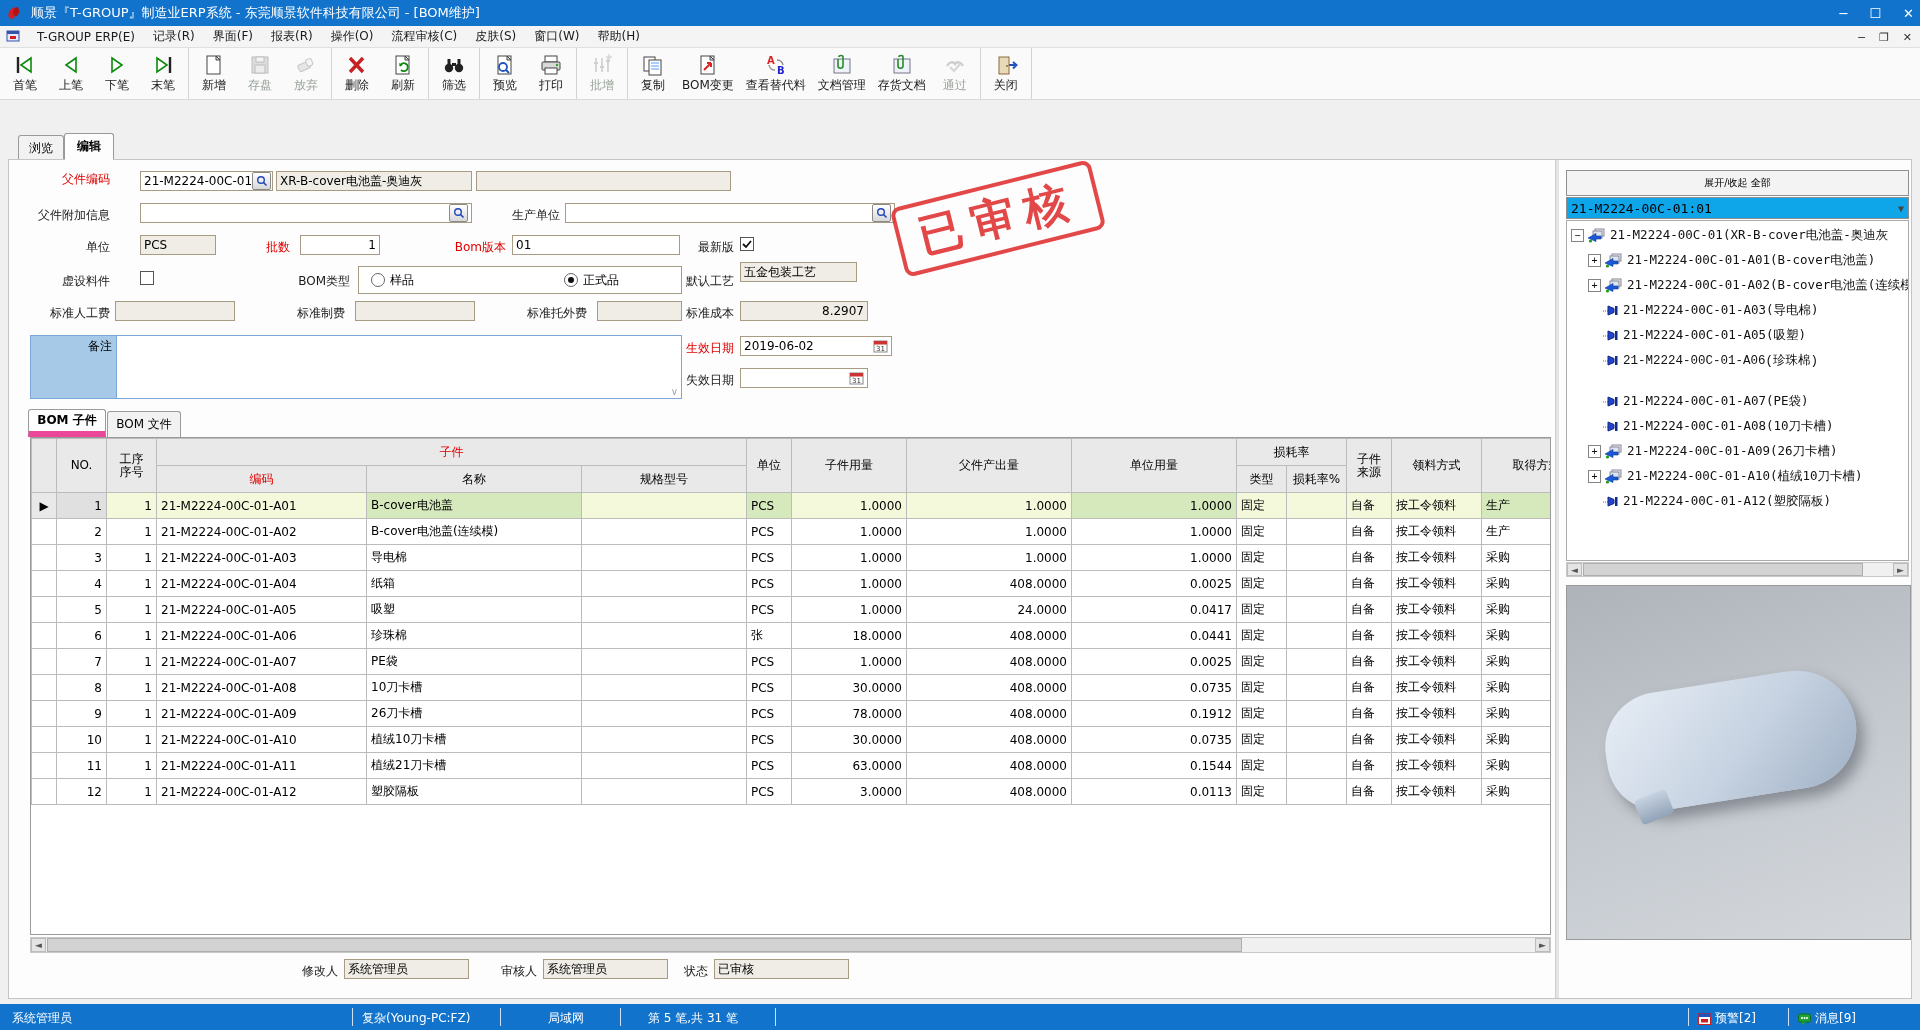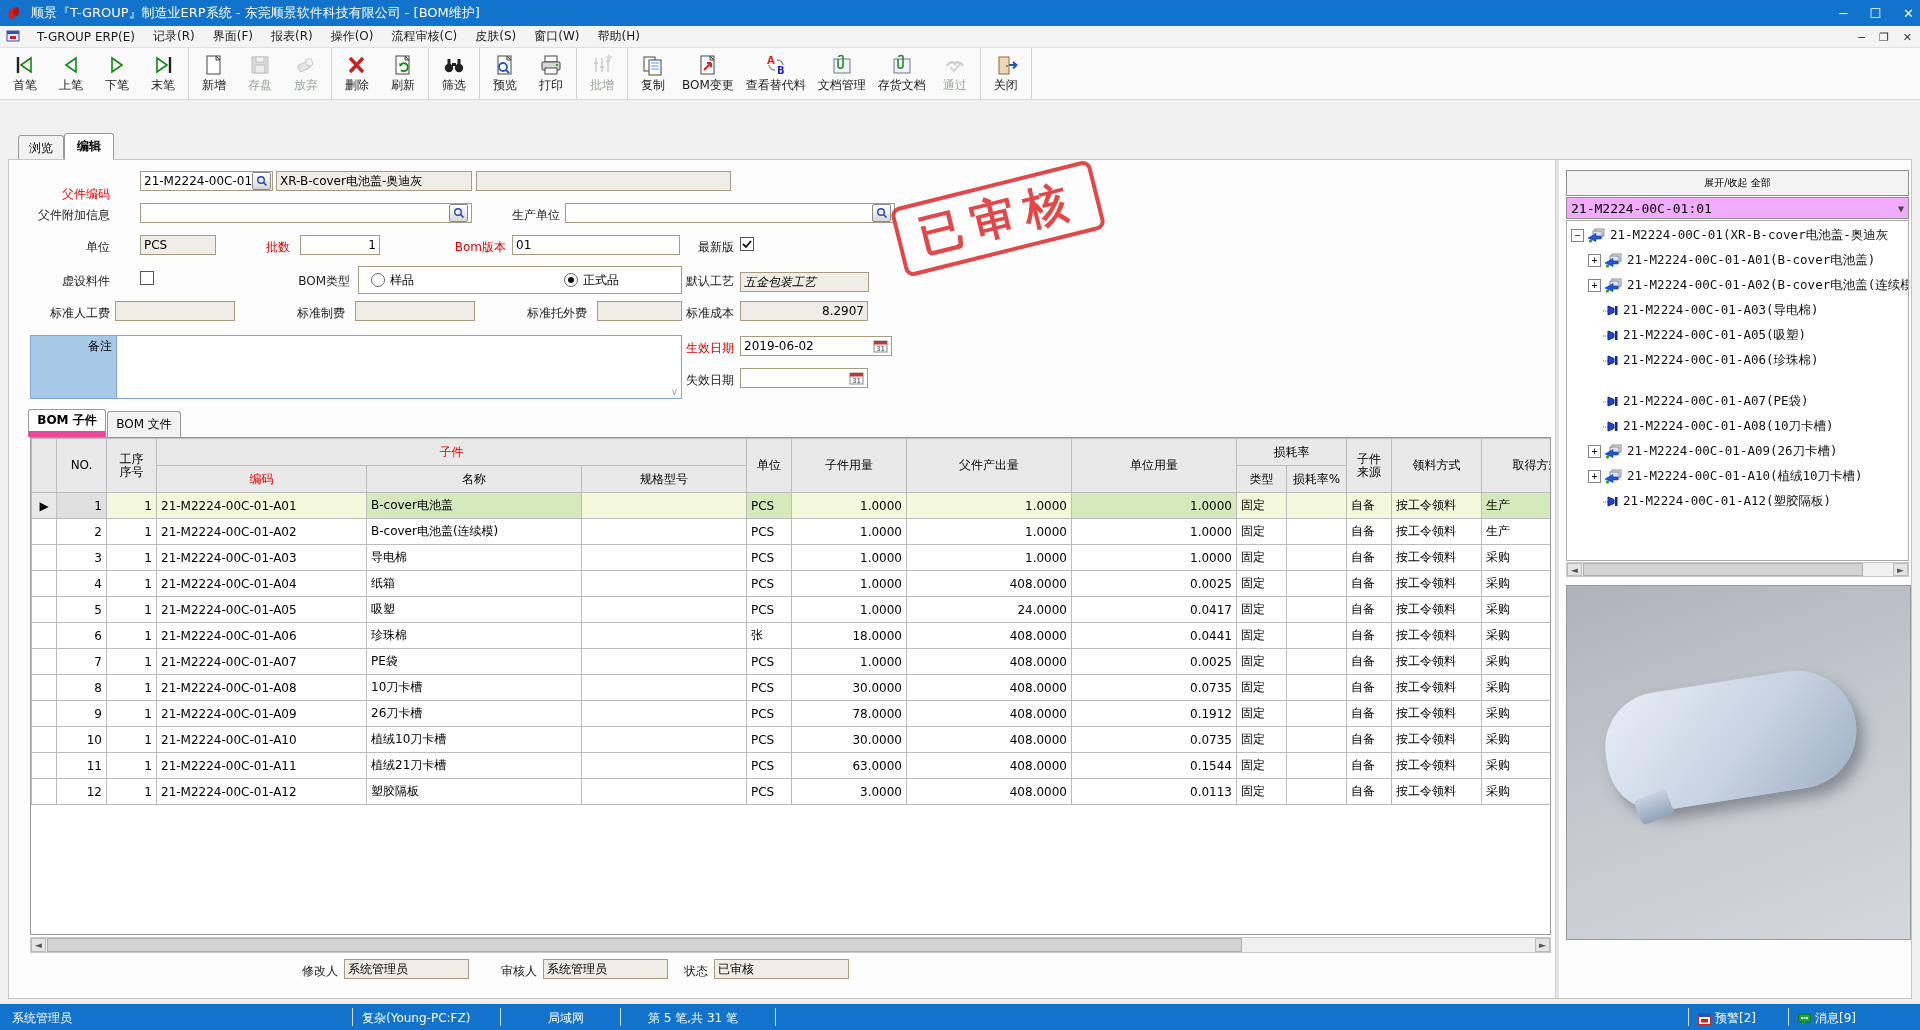--- a/index.html
+++ b/index.html
@@ -57,21 +57,21 @@
   .sarrow{width:15px;height:100%;background:#e4e4e4;border:1px solid #bcbcbc;display:flex;align-items:center;justify-content:center;font-size:9px;color:#555;box-sizing:border-box;}
   .sthumb{height:100%;background:#d3d3d3;border:1px solid #aeaeae;box-sizing:border-box;}
   
   
   #statusbar{left:0;top:1004px;width:1920px;height:26px;background:#1173cb;color:#fff;}
   .sb-sep{position:absolute;top:4px;width:1px;height:18px;background:#cfe0f2;}
   .sb-item{position:absolute;top:6px;white-space:nowrap;}
   
   #splitter{left:1555px;top:160px;width:4px;height:838px;background:#e4e4e4;border-left:1px solid #cfcfcf;}
   #treehdr{left:1566px;top:170px;width:343px;height:26px;background:#f3f3f3;border:1px solid #8f8f8f;display:flex;align-items:center;justify-content:center;font-size:10px;}
-  #treecombo{left:1566px;top:197px;width:343px;height:22px;background:#f0abfc;border:1px solid #8f8f8f;display:flex;align-items:center;padding:0 4px;font-family:"DejaVu Sans Mono","Liberation Mono",monospace;font-size:13px;}
+  #treecombo{left:1566px;top:197px;width:343px;height:22px;background:#0ea5e9;border:1px solid #8f8f8f;display:flex;align-items:center;padding:0 4px;font-family:"DejaVu Sans Mono","Liberation Mono",monospace;font-size:13px;}
   #treelist{left:1566px;top:220px;width:343px;height:341px;background:#fff;border:1px solid #aaa;overflow:hidden;padding-top:2px;}
   .tree-item{height:25px;display:flex;align-items:center;white-space:nowrap;font-family:"DejaVu Sans Mono","Liberation Mono",monospace;font-size:12.5px;color:#111;}
   .expander{width:11px;height:11px;border:1px solid #848484;background:#fff;display:inline-flex;align-items:center;justify-content:center;font-size:10px;line-height:9px;margin-right:3px;flex:0 0 auto;}
   #preview{left:1566px;top:585px;width:345px;height:355px;background:linear-gradient(160deg,#aeb3ba 0%,#c2c7cd 45%,#d4d8dd 100%);border:1px solid #9a9a9a;overflow:hidden;}
   #plate{position:absolute;left:38px;top:95px;width:252px;height:118px;background:linear-gradient(135deg,#e8eef6 0%,#c7d3e2 55%,#9fb0c4 100%);border-radius:55px 60px 58px 52px;transform:rotate(-9deg);box-shadow:6px 10px 14px rgba(60,65,75,.45);}
   #platefoot{position:absolute;left:70px;top:208px;width:34px;height:26px;background:linear-gradient(#c6d2e0,#92a3b8);transform:rotate(-22deg);border-radius:4px;}
 </style>
 </head>
 <body>
 
@@ -283,21 +283,21 @@
   </div>
 
 <div class="tab abs" style="left:18px;top:135px;width:46px;height:25px;">
     <span>浏览</span>
   </div>
 <div class="tab active abs" style="left:64px;top:133px;width:50px;height:27px;border-bottom:1px solid #fdfdfd;z-index:3;">
     <span>编辑</span>
   </div>
 <div id="tabpage" class="abs"></div>
 
-<div class="lbl red abs" style="left:45px;top:186px;width:65px;text-align:right;">父件编码</div>
+<div class="lbl red abs" style="left:45px;top:171px;width:65px;text-align:right;">父件编码</div>
 <div class="fld abs" style="left:140px;top:171px;width:133px;">
   <span>21-M2224-00C-01</span>
   <span class="lookup">
       <svg width="12" height="12">
         <circle cx="5" cy="5" r="3.3" fill="none" stroke="#2244bb" stroke-width="1.4"></circle>
         <line x1="7.5" y1="7.5" x2="10.5" y2="10.5" stroke="#2244bb" stroke-width="1.6"></line>
       </svg>
     </span>
 </div>
 <div class="fld ro abs" style="left:276px;top:171px;width:196px;">
@@ -354,21 +354,21 @@
   <span style="display:inline-flex;align-items:center;margin-left:12px;">
       <span class="radio"></span>
       <span>样品</span>
     </span>
   <span style="display:inline-flex;align-items:center;margin-left:150px;">
       <span class="radio on"></span>
       <span>正式品</span>
     </span>
 </div>
 <div class="lbl abs" style="left:686px;top:273px;width:48px;">默认工艺</div>
-<div class="fld ro abs" style="left:740px;top:272px;width:129px;font-style:italic;">
+<div class="fld ro abs" style="left:740px;top:262px;width:117px;">
     <span>五金包装工艺</span>
   </div>
 
 <div class="lbl abs" style="left:40px;top:305px;width:70px;">标准人工费</div>
 <div class="fld ro abs" style="left:115px;top:301px;width:120px;">
     <span></span>
   </div>
 <div class="lbl abs" style="left:283px;top:305px;width:62px;">标准制费</div>
 <div class="fld ro abs" style="left:355px;top:301px;width:120px;">
     <span></span>
@@ -742,21 +742,21 @@
     </div>
     <div class="tree-item" style="padding-left: 21px;">
       <span style="width:14px;flex:0 0 auto"></span>
       <svg width="17" height="13" style="margin-right:4px;flex:0 0 auto">
         <path d="M1 7 h5" stroke="#667" stroke-width="1" stroke-dasharray="1,1"></path>
         <path d="M6 2 v9 l6-2.5 v-4 z" fill="#2244cc" stroke="#112a88"></path>
         <rect x="13" y="2" width="2.5" height="9" fill="#112a88"></rect>
       </svg>
       <span>21-M2224-00C-01-A05(吸塑)</span>
     </div>
-    <div class="tree-item" style="padding-left: 21px;">
+    <div class="tree-item" style="padding-left: 21px; font-family: Liberation Mono, monospace;">
       <span style="width:14px;flex:0 0 auto"></span>
       <svg width="17" height="13" style="margin-right:4px;flex:0 0 auto">
         <path d="M1 7 h5" stroke="#667" stroke-width="1" stroke-dasharray="1,1"></path>
         <path d="M6 2 v9 l6-2.5 v-4 z" fill="#2244cc" stroke="#112a88"></path>
         <rect x="13" y="2" width="2.5" height="9" fill="#112a88"></rect>
       </svg>
       <span>21-M2224-00C-01-A06(珍珠棉)</span>
     </div>
     <div class="tree-item" style="padding-left: 21px; margin-top: 16px;">
       <span style="width:14px;flex:0 0 auto"></span>

